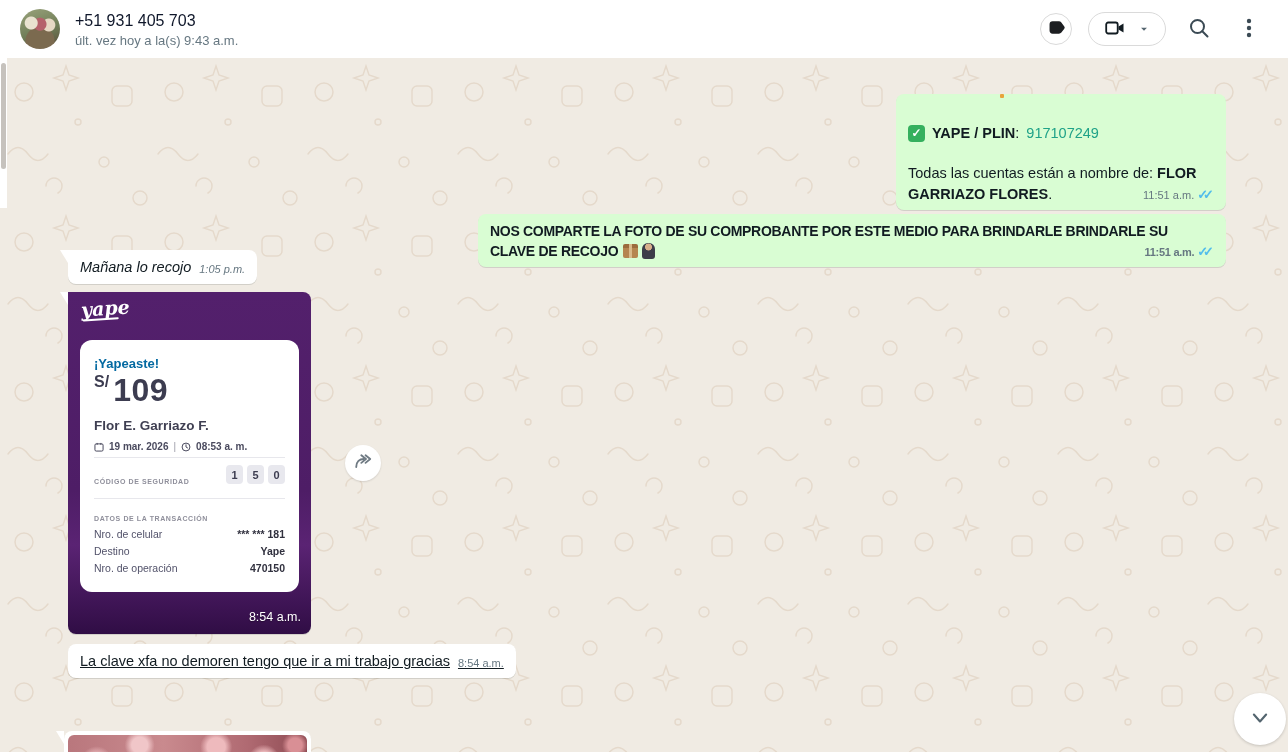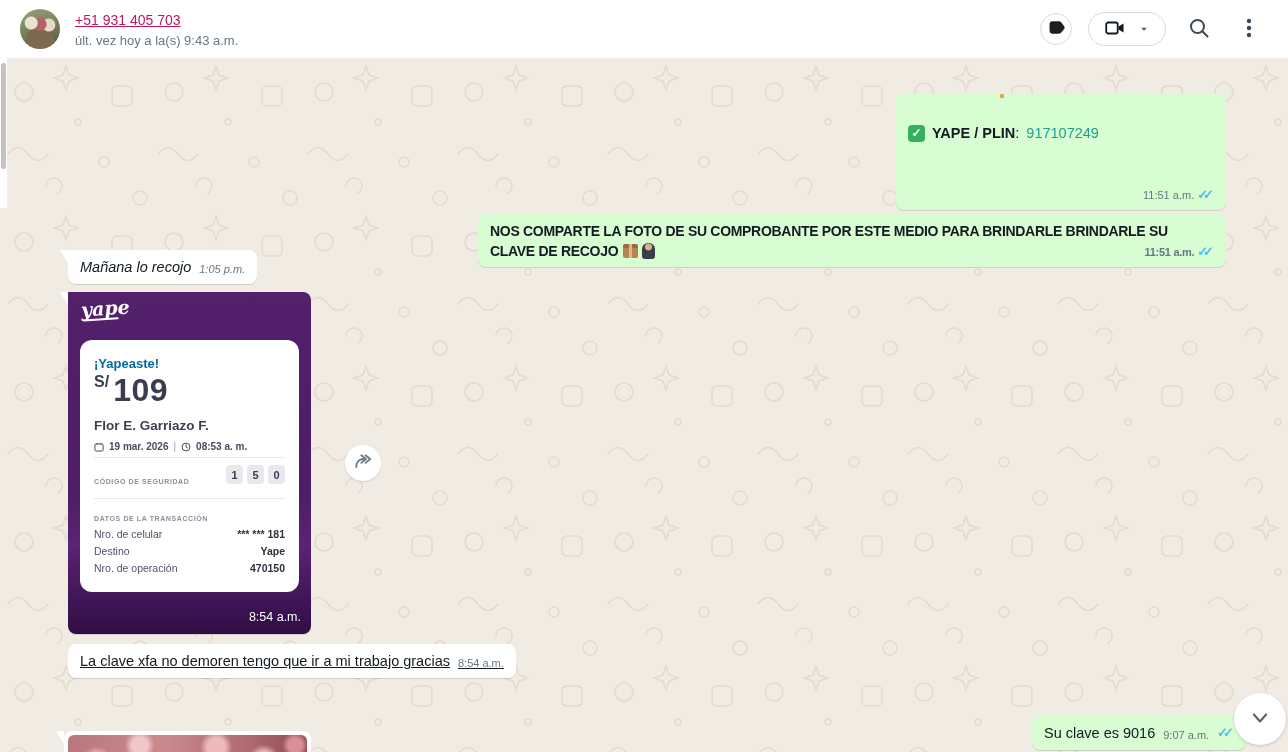--- a/index.html
+++ b/index.html
@@ -11,21 +11,21 @@
   .header { position:absolute; top:0; left:0; width:1288px; height:58px; background:#ffffff; z-index:10;
             display:flex; align-items:center; }
   .contact { display:flex; align-items:center; gap:15px; padding-left:20px; cursor:pointer; min-width:0; }
   .avatar { width:40px; height:40px; border-radius:50%; flex:0 0 auto;
             background:
               radial-gradient(circle at 28% 35%, #e9e2d0 0 6px, transparent 7px),
               radial-gradient(circle at 50% 38%, #b5616b 0 6px, transparent 7px),
               radial-gradient(circle at 72% 40%, #e6d8c4 0 6px, transparent 7px),
               radial-gradient(circle at 50% 80%, #7b6a4f 0 14px, transparent 15px),
               linear-gradient(160deg, #9aa37c, #6f7d57 55%, #584a38); }
-  .contact-name { font-size:14px; font-weight:500; color:#be185d; line-height:21px;text-decoration:underline; }
+  .contact-name { font-size:16px; font-weight:500; color:#0f172a; line-height:21px; }
   .contact-sub { font-size:13px; color:#667781; line-height:17px; margin-top:1px; }
   .header-right { margin-left:auto; display:flex; align-items:center; gap:16px; padding-right:22px; }
   .circle-btn { width:32px; height:32px; border:1px solid #dadada; border-radius:50%; background:#fff;
                 display:flex; align-items:center; justify-content:center; cursor:pointer; }
   .pill-btn { height:34px; border:1px solid #dadada; border-radius:17px; background:#fff; display:flex;
               align-items:center; gap:10px; padding:0 14px; cursor:pointer; font-size:15px; font-weight:500; color:#111b21; }
   .icon-btn { width:34px; height:34px; display:flex; align-items:center; justify-content:center; cursor:pointer; background:none; border:none; }
   .tag-small { width:17px; height:15px; }
   .chev-fill { width:14px; height:14px; }
 
@@ -204,20 +204,23 @@
     <div class="scroll-track"></div>
     <div class="scroll-thumb"></div>
 
     <div class="bubble out b-accounts">
       <span class="cut-speck"></span>
       <div class="row-check">
         <span class="check-box"></span>
         <span><b>YAPE / PLIN</b><span style="font-weight:400">: </span></span>
         <span class="link-num">917107249</span>
       </div>
+      <div class="para">
+        <span>Todas las cuentas están a nombre de: </span><b>FLOR GARRIAZO FLORES</b><span>.</span>
+      </div>
       <div class="time-row">
         <span class="time">11:51 a.m.</span>
         <span class="ticks"></span>
       </div>
     </div>
 
     <div class="bubble out b-instr">
       <span>NOS COMPARTE LA FOTO DE SU COMPROBANTE POR ESTE MEDIO PARA BRINDARLE BRINDARLE SU CLAVE DE RECOJO</span><span class="pkg-icon"></span><span class="person-icon"></span>
       <div class="time-row">
         <span class="time">11:51 a.m.</span>
@@ -288,25 +291,20 @@
             </g>
           </svg>
       </span>
     </button>
 
     <div class="bubble in line-bubble b-request">
       <span class="txt">La clave xfa no demoren tengo que ir a mi trabajo gracias</span>
       <span class="time">8:54 a.m.</span>
     </div>
 
-    <div class="bubble out tail-r line-bubble b-reply">
-      <span class="txt">Su clave es 9016</span>
-      <span class="time">9:07 a.m.</span>
-      <span class="ticks"></span>
-    </div>
 
     <div class="bubble in tail-l b-roses">
       <div class="roses-img"></div>
     </div>
 
     <button class="jump-btn">
       <span>
         <svg width="28" height="28" viewBox="0 0 32 32">
             <polyline points="9,12 16,20 23,12" fill="none" stroke="#54656f" stroke-width="2.4" stroke-linecap="round" stroke-linejoin="round"></polyline>
           </svg>

